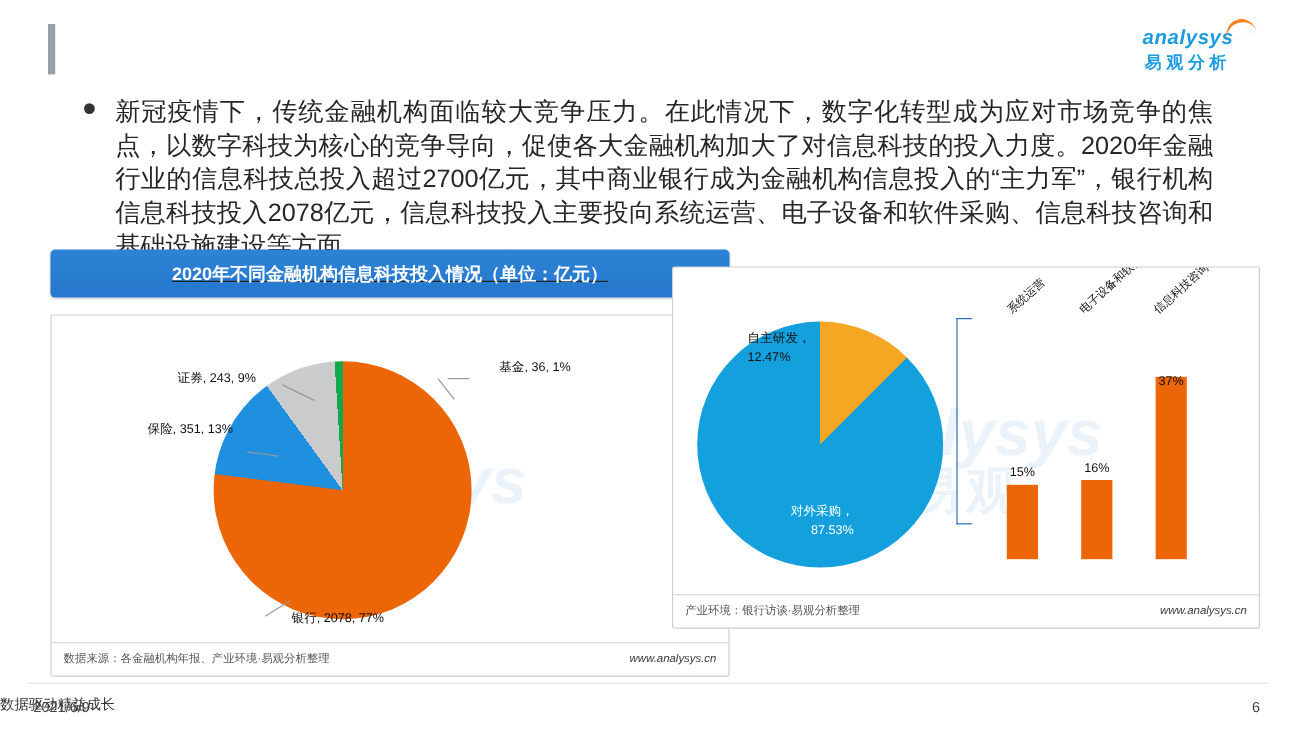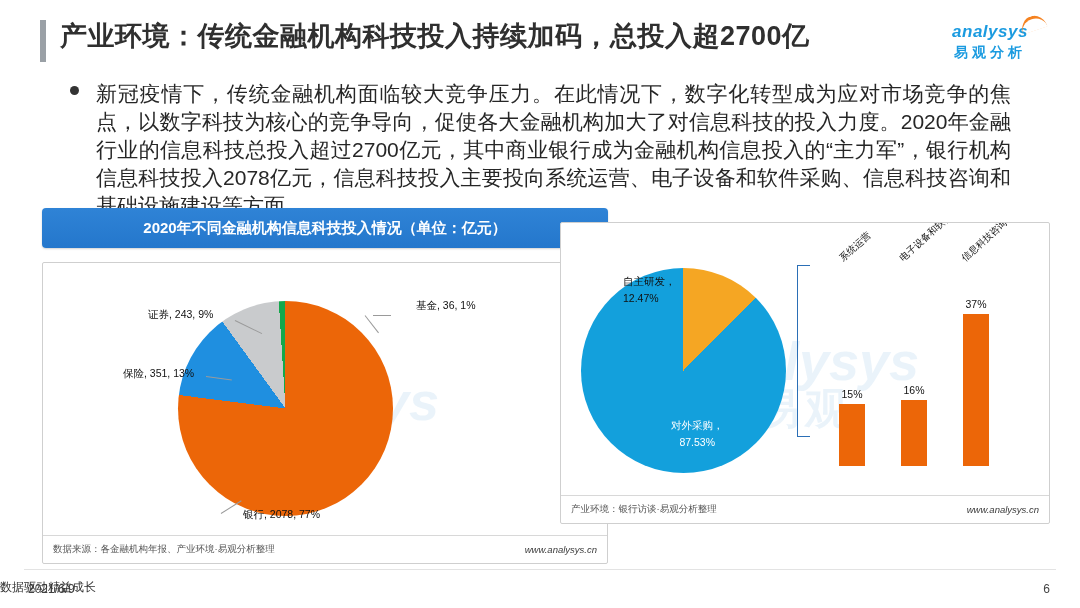--- a/index.html
+++ b/index.html
@@ -38,21 +38,21 @@
     position:absolute;left:70px;top:86px;width:9px;height:9px;border-radius:50%;
     background:#333;
   }
   .para{
     position:absolute;left:96px;top:80px;width:915px;
     font-size:21px;line-height:28px;color:#262626;text-align:justify;
   }
 
   
   .panel{position:absolute;top:208px;}
-  .panel.left{left:42px;width:566px;}
+  .panel.left{left:42px;width:566px;text-decoration:underline;}
   .panel.right{left:560px;width:490px;}
   .panel-head{
     height:40px;border-radius:4px;
     background:linear-gradient(180deg,#2f83d6 0%,#2477cc 100%);
     color:#fff;font-size:15px;font-weight:700;
     display:flex;align-items:center;justify-content:center;
     box-shadow:0 1px 2px rgba(0,0,0,.18);
   }
   .panel-body{
     margin-top:14px;height:300px;border:1px solid #cfcfcf;border-radius:2px;
@@ -115,21 +115,20 @@
   .foot-left{position:absolute;left:28px;bottom:12px;font-size:12px;color:#444;}
   .foot-center{position:absolute;left:0;right:0;bottom:12px;text-align:left;font-size:12px;color:#333;}
   .foot-right{position:absolute;right:30px;bottom:12px;font-size:12px;color:#444;}
   .foot-line{position:absolute;left:24px;right:24px;bottom:38px;height:1px;background:#e3e3e3;}
 </style>
 </head>
 <body>
 
 <div class="header">
   <div class="title-bar"></div>
-  <div class="title">产业环境：传统金融机构科技投入持续加码，总投入超2700亿</div>
   <div class="logo">
     <div class="swoosh"></div>
     <div class="brand">analysys</div>
     <div class="cn">易观分析</div>
   </div>
 </div>
 
 <div class="bullet"></div>
 <div class="para">新冠疫情下，传统金融机构面临较大竞争压力。在此情况下，数字化转型成为应对市场竞争的焦点，以数字科技为核心的竞争导向，促使各大金融机构加大了对信息科技的投入力度。2020年金融行业的信息科技总投入超过2700亿元，其中商业银行成为金融机构信息投入的“主力军”，银行机构信息科技投入2078亿元，信息科技投入主要投向系统运营、电子设备和软件采购、信息科技咨询和基础设施建设等方面。</div>
 
@@ -143,21 +142,21 @@
       <div class="pie"></div>
     </div>
 
     <div class="lbl" style="left:345px;top:36px;margin-left:28px;">基金, 36, 1%</div>
     <div class="lead" style="left:330px;top:52px;width:18px;"></div>
     <div class="lead" style="left:322px;top:52px;width:22px;transform:rotate(52deg);"></div>
 
     <div class="lbl" style="left:105px;top:45px;">证券, 243, 9%</div>
     <div class="lead" style="left:192px;top:57px;width:30px;transform:rotate(26deg);"></div>
 
-    <div class="lbl" style="left:80px;top:104px;">保险, 351, 13%</div>
+    <div class="lbl" style="left:80px;top:88px;">保险, 351, 13%</div>
     <div class="lead" style="left:163px;top:113px;width:26px;transform:rotate(8deg);"></div>
 
     <div class="lbl" style="left:200px;top:245px;">银行, 2078, 77%</div>
     <div class="lead" style="left:178px;top:250px;width:24px;transform:rotate(-32deg);"></div>
 
     <div class="panel-foot">
       <span>数据来源：各金融机构年报、产业环境·易观分析整理</span>
       <span class="src-right">www.analysys.cn</span>
     </div>
   </div>
@@ -170,35 +169,35 @@
 
     <div class="donut-wrap">
       <div class="donut"></div>
     </div>
 
     <div class="lbl" style="left:62px;top:52px;text-align:left;">
       <div>自主研发，</div>
       <div style="margin-top:3px;">12.47%</div>
     </div>
 
-    <div class="lbl" style="left:98px;top:196px;color:#fff;text-align:center;margin-left:12px;">
+    <div class="lbl" style="left:98px;top:196px;color:#fff;text-align:center;">
       <div>对外采购，</div>
-      <div style="margin-top:3px;">87.53%</div>
+      <div style="margin-top:3px;text-align:right;">87.53%</div>
     </div>
 
     <div class="bracket"></div>
 
     <div class="bars">
       <div class="bar" style="left:30px;height:62px;"></div>
       <div class="bar" style="left:92px;height:66px;"></div>
       <div class="bar" style="left:154px;height:152px;"></div>
 
       <div class="bar-lab" style="left:23px;bottom:66px;">15%</div>
       <div class="bar-lab" style="left:85px;bottom:70px;">16%</div>
-      <div class="bar-lab" style="left:147px;bottom:156px;">37%</div>
+      <div class="bar-lab" style="left:147px;bottom:142px;">37%</div>
 
       <div class="cat" style="left:28px;top:4px;">系统运营</div>
       <div class="cat" style="left:88px;top:4px;">电子设备和软件采购</div>
       <div class="cat" style="left:150px;top:4px;">信息科技咨询和基础设施建设</div>
     </div>
 
     <div class="panel-foot">
       <span>产业环境：银行访谈·易观分析整理</span>
       <span class="src-right">www.analysys.cn</span>
     </div>

